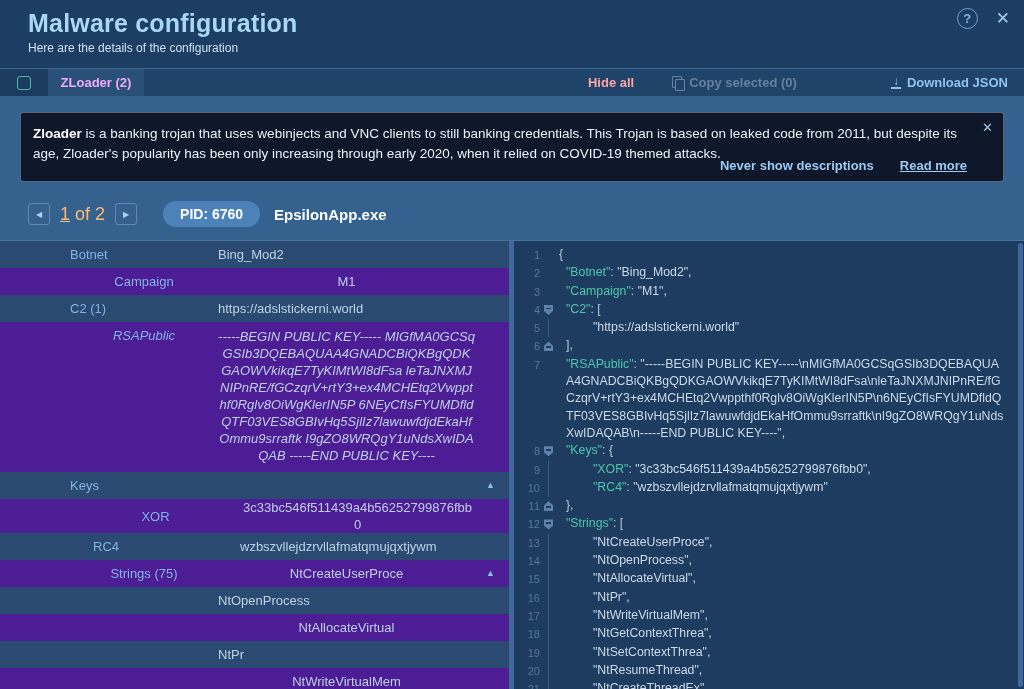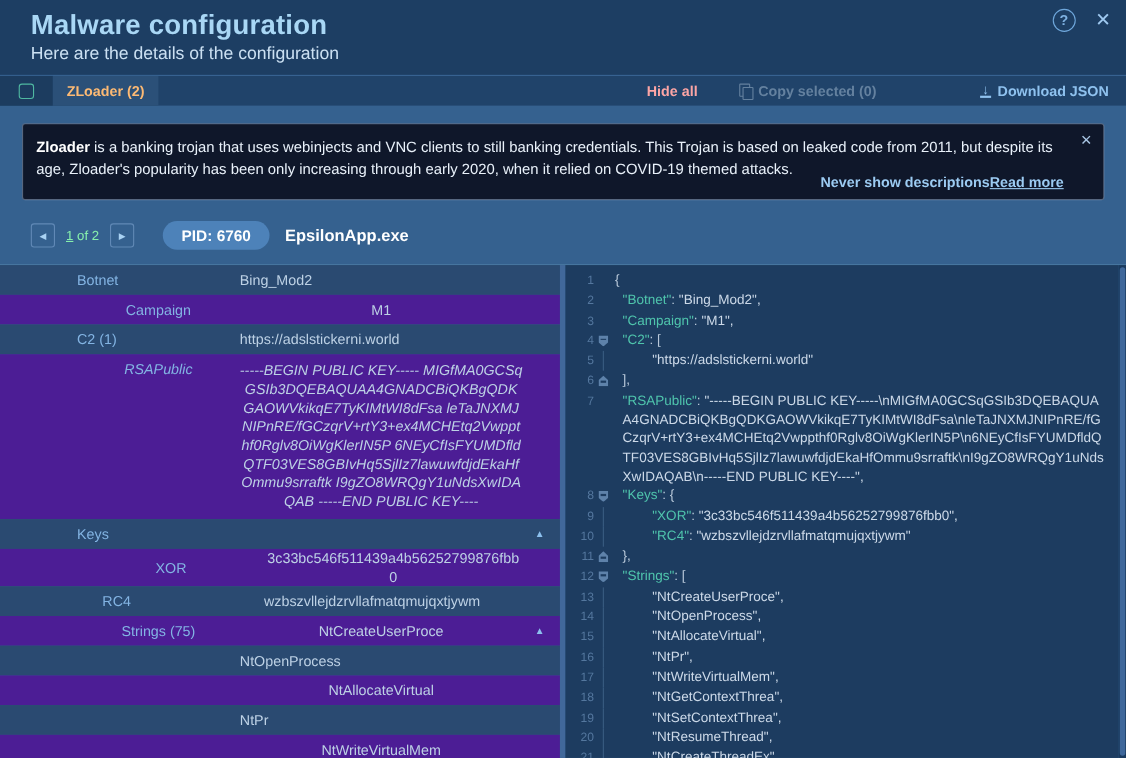--- a/index.html
+++ b/index.html
@@ -2,59 +2,59 @@
 <html><head>
 <meta charset="utf-8">
 <style>
   * { margin:0; padding:0; box-sizing:border-box; }
   html,body { width:1024px; height:689px; overflow:hidden; }
   body { font-family:"Liberation Sans", sans-serif; background:#35618f; color:#e9f1fa; position:relative; }
 
   
   .header { height:68px; background:#1d3e63; padding:9px 0 0 28px; position:relative; }
   .header h1 { font-size:25px; font-weight:bold; color:#a9d7f5; letter-spacing:.2px; }
-  .header .subtitle { font-size:16px; color:#cbe0f2; margin-top:3px; }
+  .header .subtitle { font-size:12px; color:#cbe0f2; margin-top:3px; }
   .hdr-icons { position:absolute; top:8px; right:14px; display:flex; align-items:center; gap:18px; }
   .help-circle { width:21px; height:21px; border:1.7px solid #6ea6da; border-radius:50%;
                  color:#7fb2e2; font-size:13px; font-weight:bold; display:flex; align-items:center; justify-content:center; cursor:pointer;}
   .x-close { color:#9fc9f0; font-size:17px; cursor:pointer; line-height:21px; }
 
   
   .toolbar { height:28px; background:#20436a; border-top:1px solid #3a6696; display:flex; align-items:stretch; font-size:13px; }
   .cb-cell { width:48px; background:#1c3c5f; display:flex; align-items:center; justify-content:center; }
   .checkbox { width:14px; height:14px; border:1.5px solid #4fb8a1; border-radius:3px; cursor:pointer; }
-  .tab { width:96px; background:#2b5078; color:#fdba74; font-weight:bold; font-size:13px;
+  .tab { width:96px; background:#2b5078; color:#f0abfc; font-weight:bold; font-size:13px;
          display:flex; align-items:center; justify-content:center; cursor:pointer; }
   .tb-spacer { flex:1; }
   .tb-actions { display:flex; align-items:center; }
   .tb-link { display:flex; align-items:center; gap:6px; font-weight:bold; cursor:pointer; }
   .hide-all { color:#fca5a5; margin-right:38px; }
   .copy-sel { color:#64819f; margin-right:94px; }
   .download { color:#8fc2ef; margin-right:16px; }
   .copy-ic { position:relative; width:11px; height:13px; }
   .copy-ic::before { content:""; position:absolute; left:0; top:0; width:8px; height:10px; border:1.3px solid #64819f; border-radius:1px; }
   .copy-ic::after  { content:""; position:absolute; left:3px; top:3px; width:8px; height:10px; border:1.3px solid #64819f; border-radius:1px; background:#20436a; }
   .dl-ic { display:inline-flex; flex-direction:column; align-items:center; line-height:9px; }
   .dl-ic .arr { font-size:12px; font-weight:bold; }
   .dl-ic .bar { width:10px; height:2px; background:#8fc2ef; margin-top:1px; }
 
   
   .desc-box { margin:16px 20px 0; height:70px; background:#0f172a; border:1px solid rgba(173,200,230,.45);
               border-radius:3px; position:relative; padding:11px 40px 8px 12px; font-size:13.5px; line-height:1.5; color:#e9f1fa; }
   .desc-box b { color:#ffffff; }
   .desc-close { position:absolute; top:5px; right:10px; color:#a9c6e4; font-size:13px; cursor:pointer; }
-  .desc-links { position:absolute; right:36px; bottom:6px; display:flex; font-size:13px; font-weight:bold; color:#9ccbf2; }
+  .desc-links { position:absolute; right:36px; bottom:6px; display:flex; gap:26px; font-size:13px; font-weight:bold; color:#9ccbf2; }
   .desc-links .read-more { text-decoration:underline; cursor:pointer; }
   .desc-links .never-show { cursor:pointer; }
 
   
   .pag-row { margin:14px 0 0 28px; height:36px; display:flex; align-items:center; }
   .pg-btn { width:22px; height:22px; border:1px solid #6189b6; border-radius:3px; background:transparent;
             color:#a9d2f3; font-size:8px; display:flex; align-items:center; justify-content:center; cursor:pointer; }
-  .pg-label { margin:0 10px; color:#86efac; font-size:12px; }
+  .pg-label { margin:0 10px; color:#fdba74; font-size:18px; }
   .pg-label .cur { text-decoration:underline; cursor:pointer; }
   .pid-pill { margin-left:26px; background:#4d82b9; color:#ffffff; font-weight:bold; font-size:14px;
               padding:5px 17px; border-radius:15px; }
   .proc-name { margin-left:14px; color:#ffffff; font-weight:bold; font-size:15px; }
 
   
   .panels { display:flex; height:449px; margin-top:8px; border-top:1px solid #46759f; overflow:hidden; }
   .table-panel { width:509px; overflow:hidden; }
   .table-sb { width:5px; background:#41689a; }
   .json-panel { flex:1; background:#1d3c60; overflow:hidden; padding-top:5px; }

